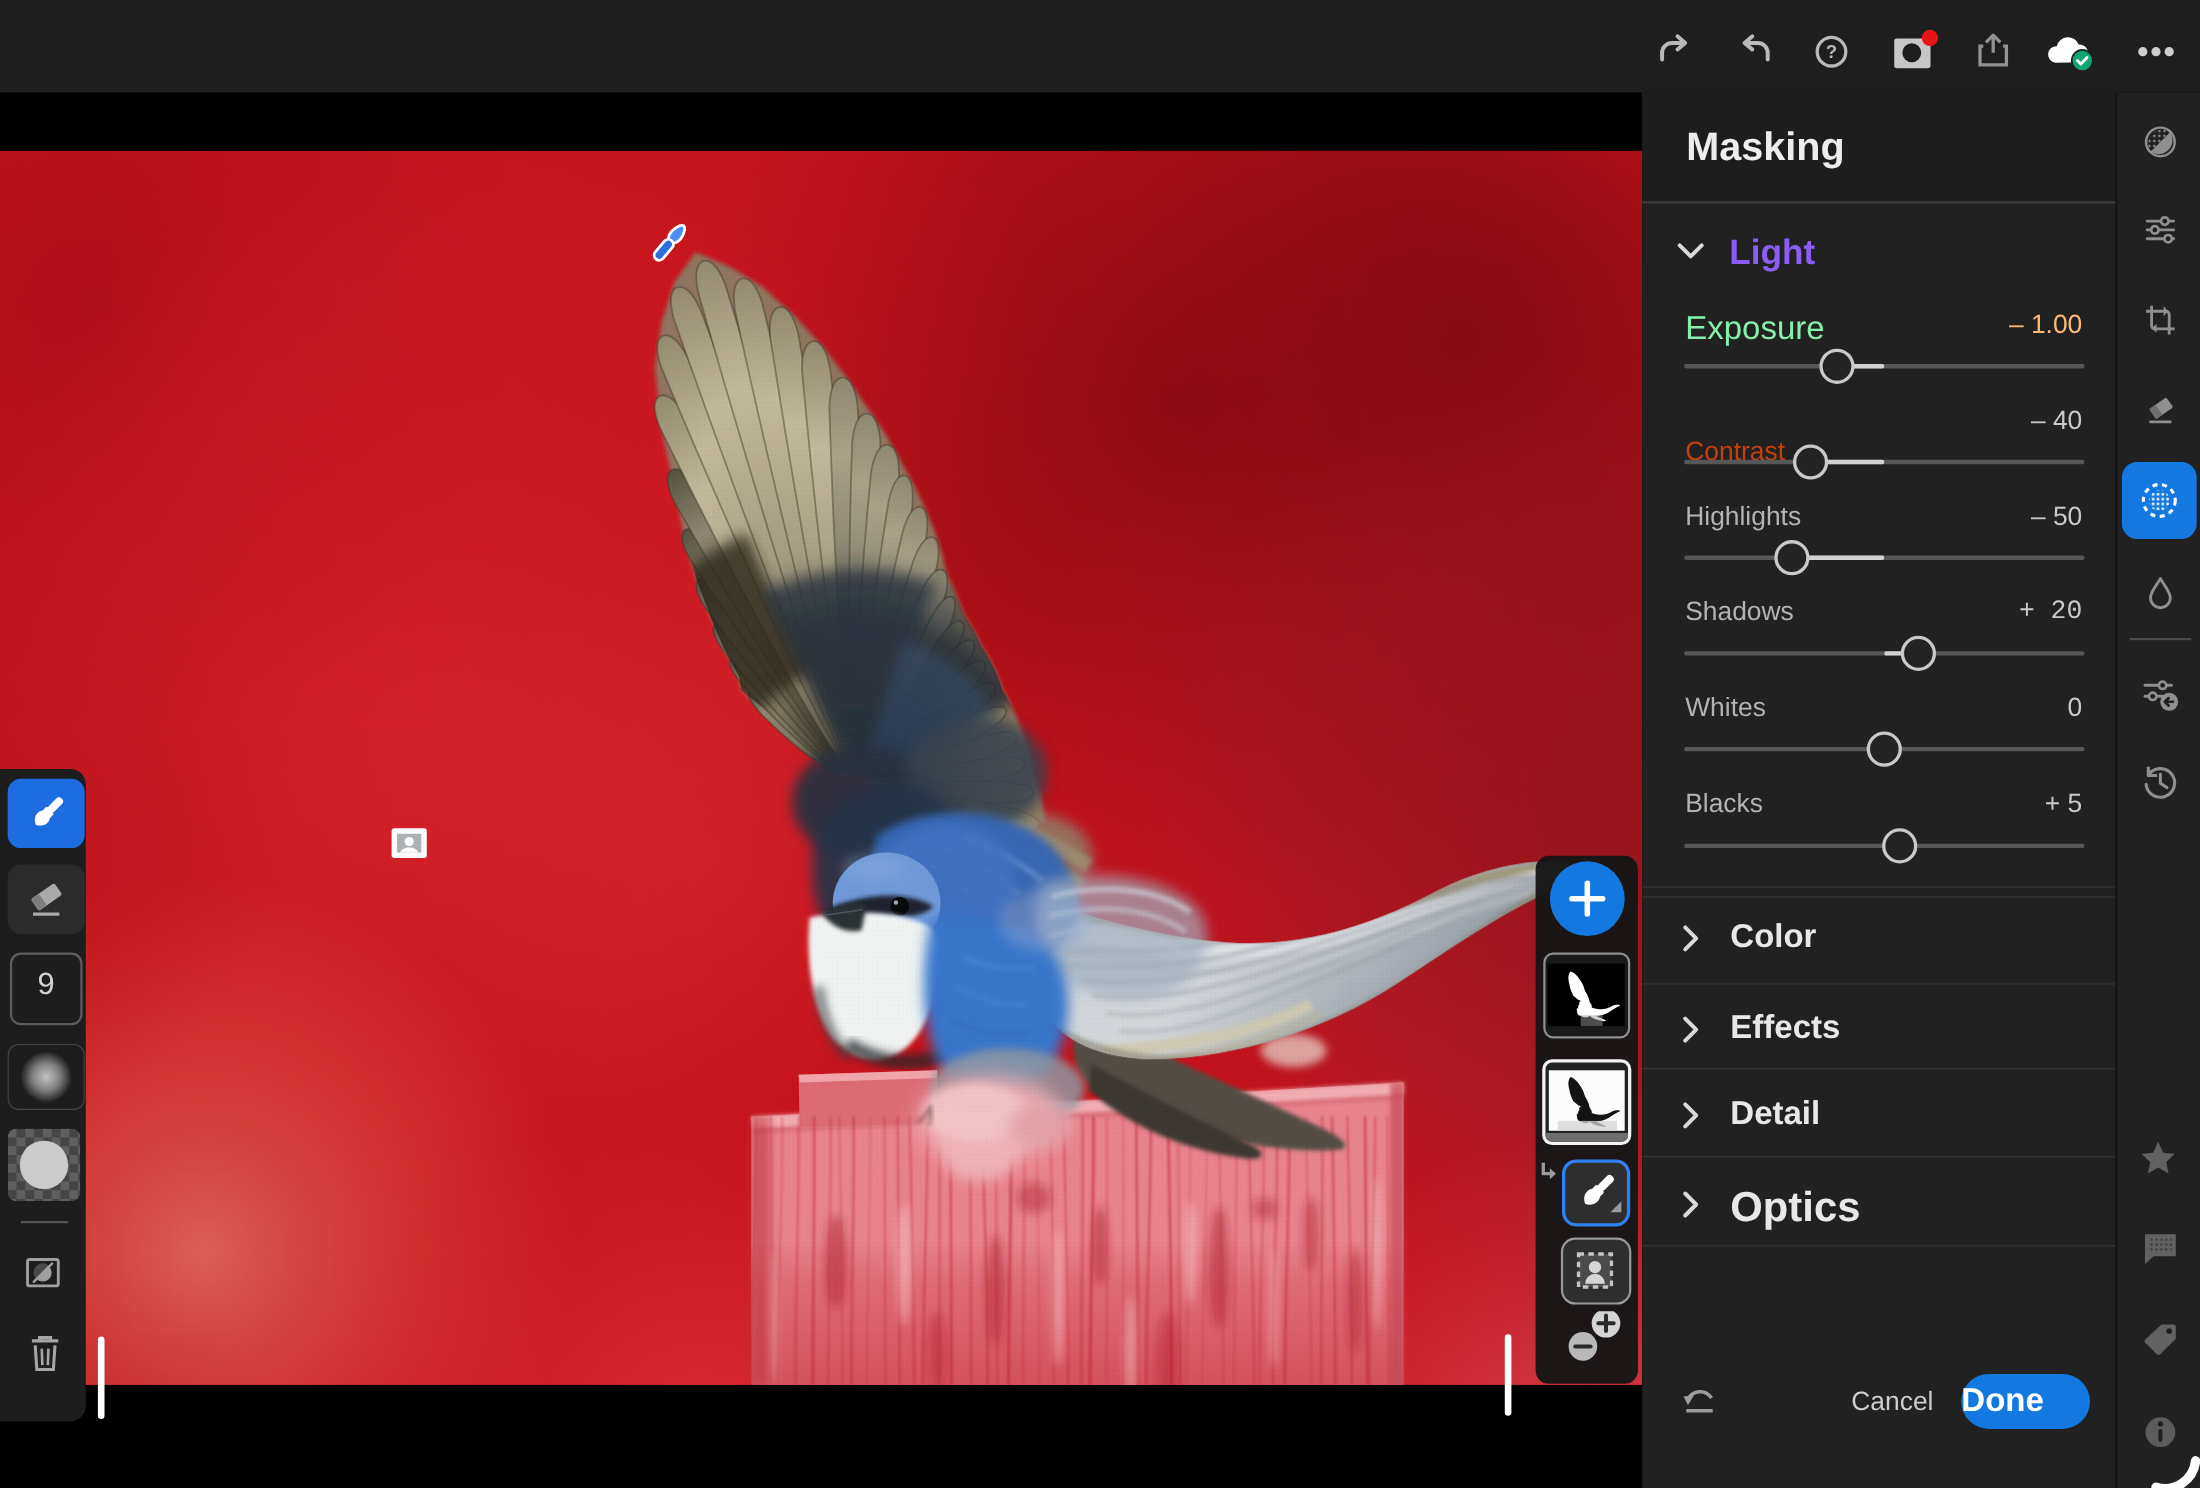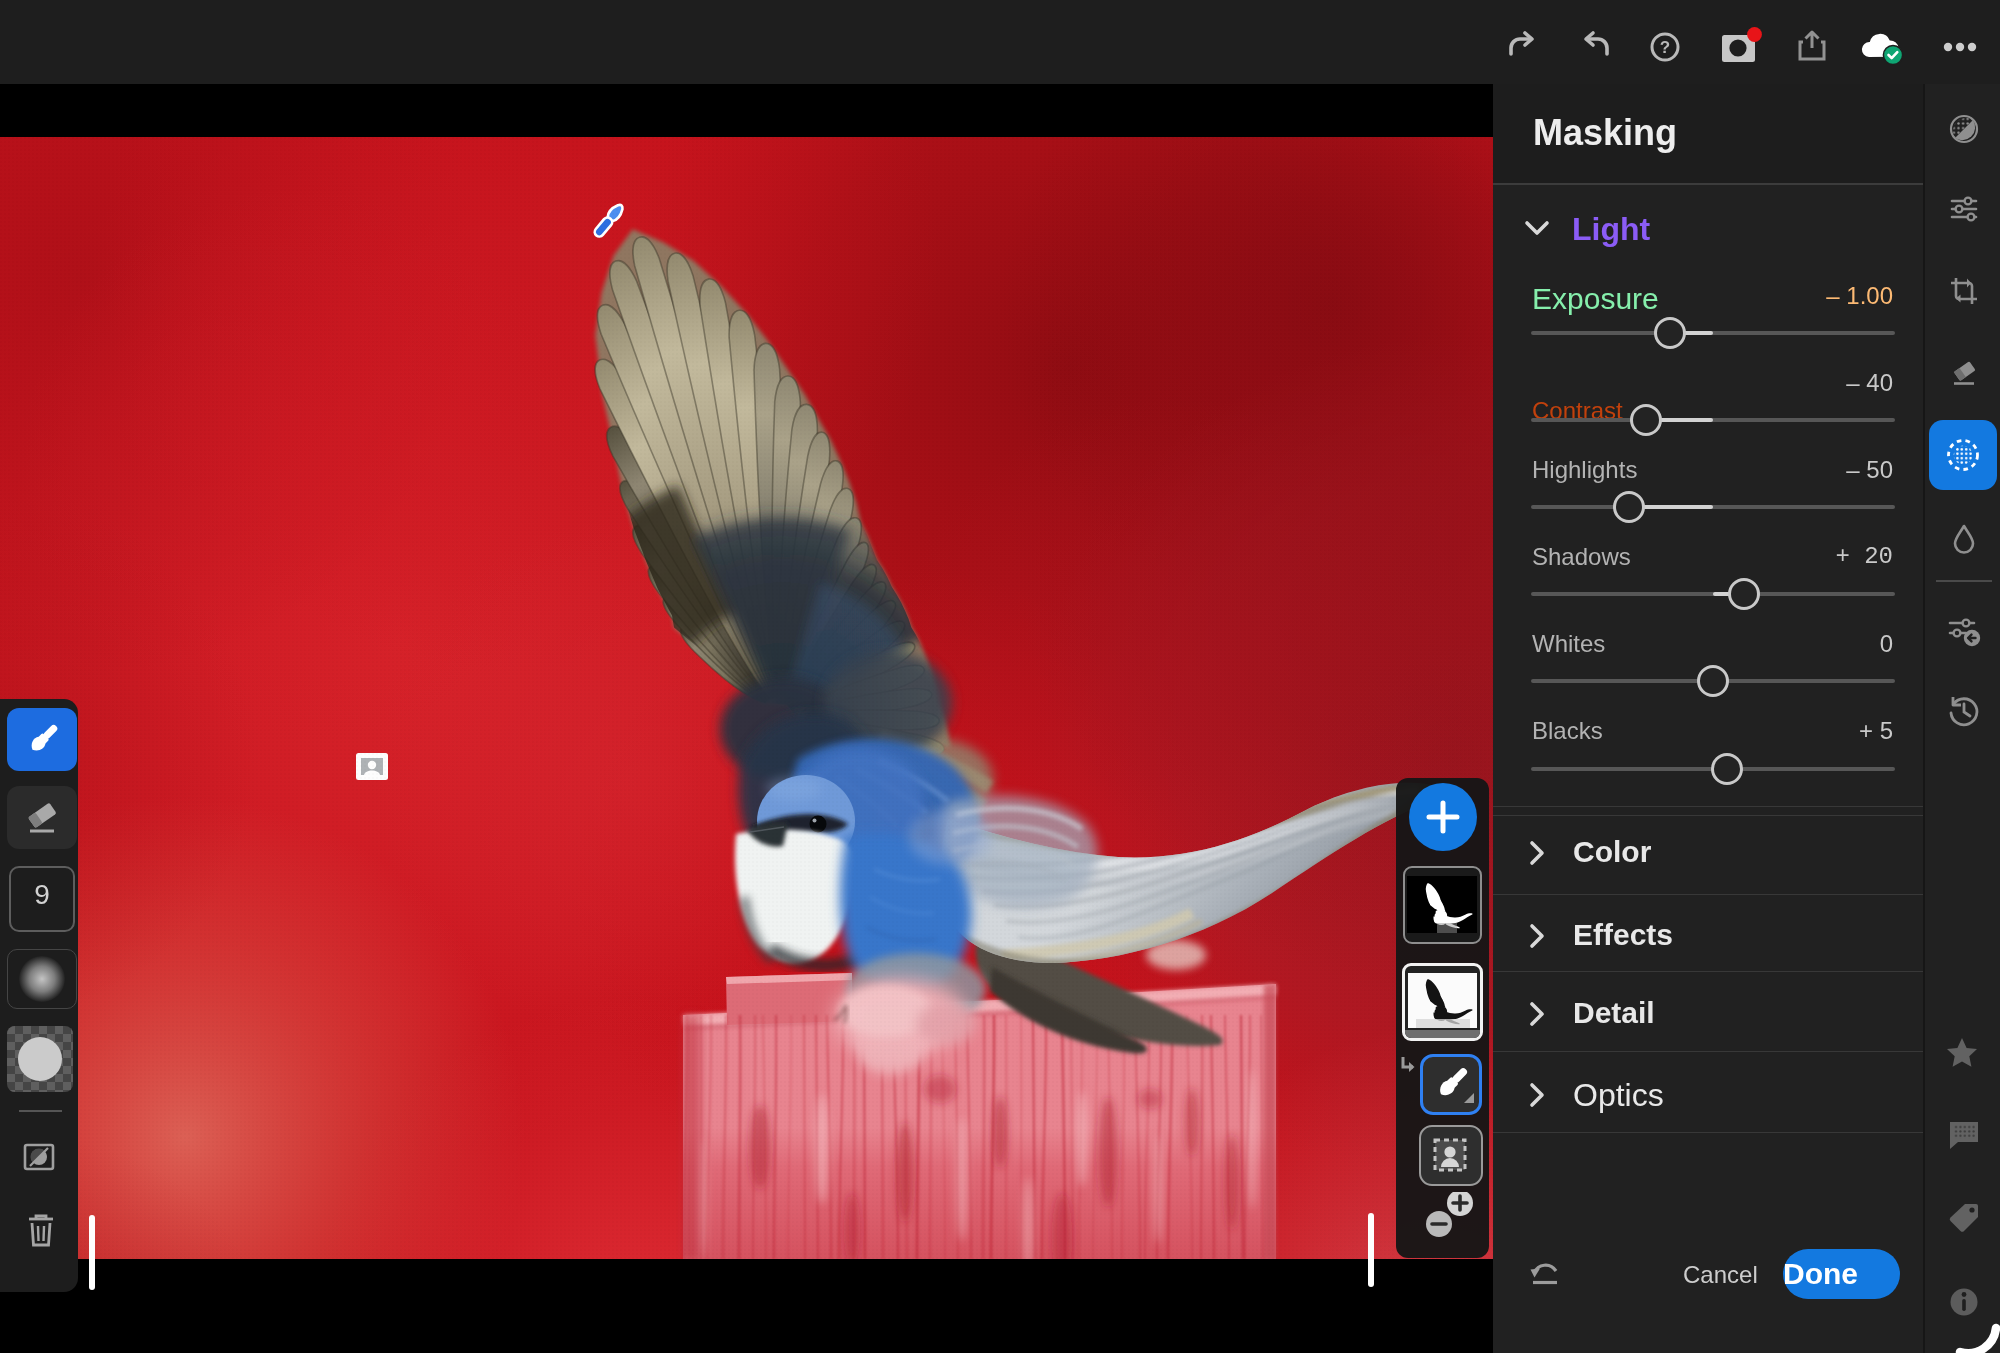--- a/index.html
+++ b/index.html
@@ -454,21 +454,21 @@
     <div class="abs" style="left:1573px;top:918px;font-size:30px;font-weight:700;color:#e8e8e8;">Effects</div>
     <div class="abs" style="left:1493px;top:971px;width:430px;height:1px;background:#383838;"></div>
     <div style="position:absolute;left:1526px;top:1001px;width:22px;height:26px;"><svg width="22" height="26" viewBox="0 0 22 26">
         <path d="M6,3 l10,10 -10,10" fill="none" stroke="#d9d9d9" stroke-width="3.6" stroke-linecap="round" stroke-linejoin="round"></path>
       </svg></div>
     <div class="abs" style="left:1573px;top:996px;font-size:30px;font-weight:700;color:#e8e8e8;">Detail</div>
     <div class="abs" style="left:1493px;top:1051px;width:430px;height:1px;background:#383838;"></div>
     <div style="position:absolute;left:1526px;top:1082px;width:22px;height:26px;"><svg width="22" height="26" viewBox="0 0 22 26">
         <path d="M6,3 l10,10 -10,10" fill="none" stroke="#d9d9d9" stroke-width="3.6" stroke-linecap="round" stroke-linejoin="round"></path>
       </svg></div>
-    <div class="abs" style="left:1573px;top:1077px;font-size:32px;font-weight:400;color:#e8e8e8;">Optics</div>
+    <div class="abs" style="left:1573px;top:1077px;font-size:38px;font-weight:700;color:#e8e8e8;">Optics</div>
     <div class="abs" style="left:1493px;top:1132px;width:430px;height:1px;background:#383838;"></div>
     <div class="abs" style="left:1528px;top:1258px;"><svg width="36" height="32" viewBox="0 0 36 32">
 <path d="M6,15 C10,6 22,4 28,13" fill="none" stroke="#9c9c9c" stroke-width="3.2"></path>
 <path d="M2.5,11.5 L12,10.5 L6.5,19.5 Z" fill="#9c9c9c"></path>
 <line x1="5" y1="24.5" x2="29" y2="24.5" stroke="#9c9c9c" stroke-width="3.2"></line>
       </svg></div>
     <div class="abs" style="left:1683px;top:1261px;font-size:24px;color:#cdcdcd;">Cancel</div>
     <div class="abs" style="left:1783px;top:1249px;width:117px;height:50px;border-radius:25px;background:#1379e0;line-height:50px;font-size:30px;font-weight:700;color:#fff;">Done</div>
     <div class="abs" style="left:1923px;top:84px;width:77px;height:1269px;background:#212121;border-left:2px solid #161616;"></div>
     <div class="abs" style="left:1947px;top:112px;"><svg width="34" height="34" viewBox="0 0 34 34" style="">

